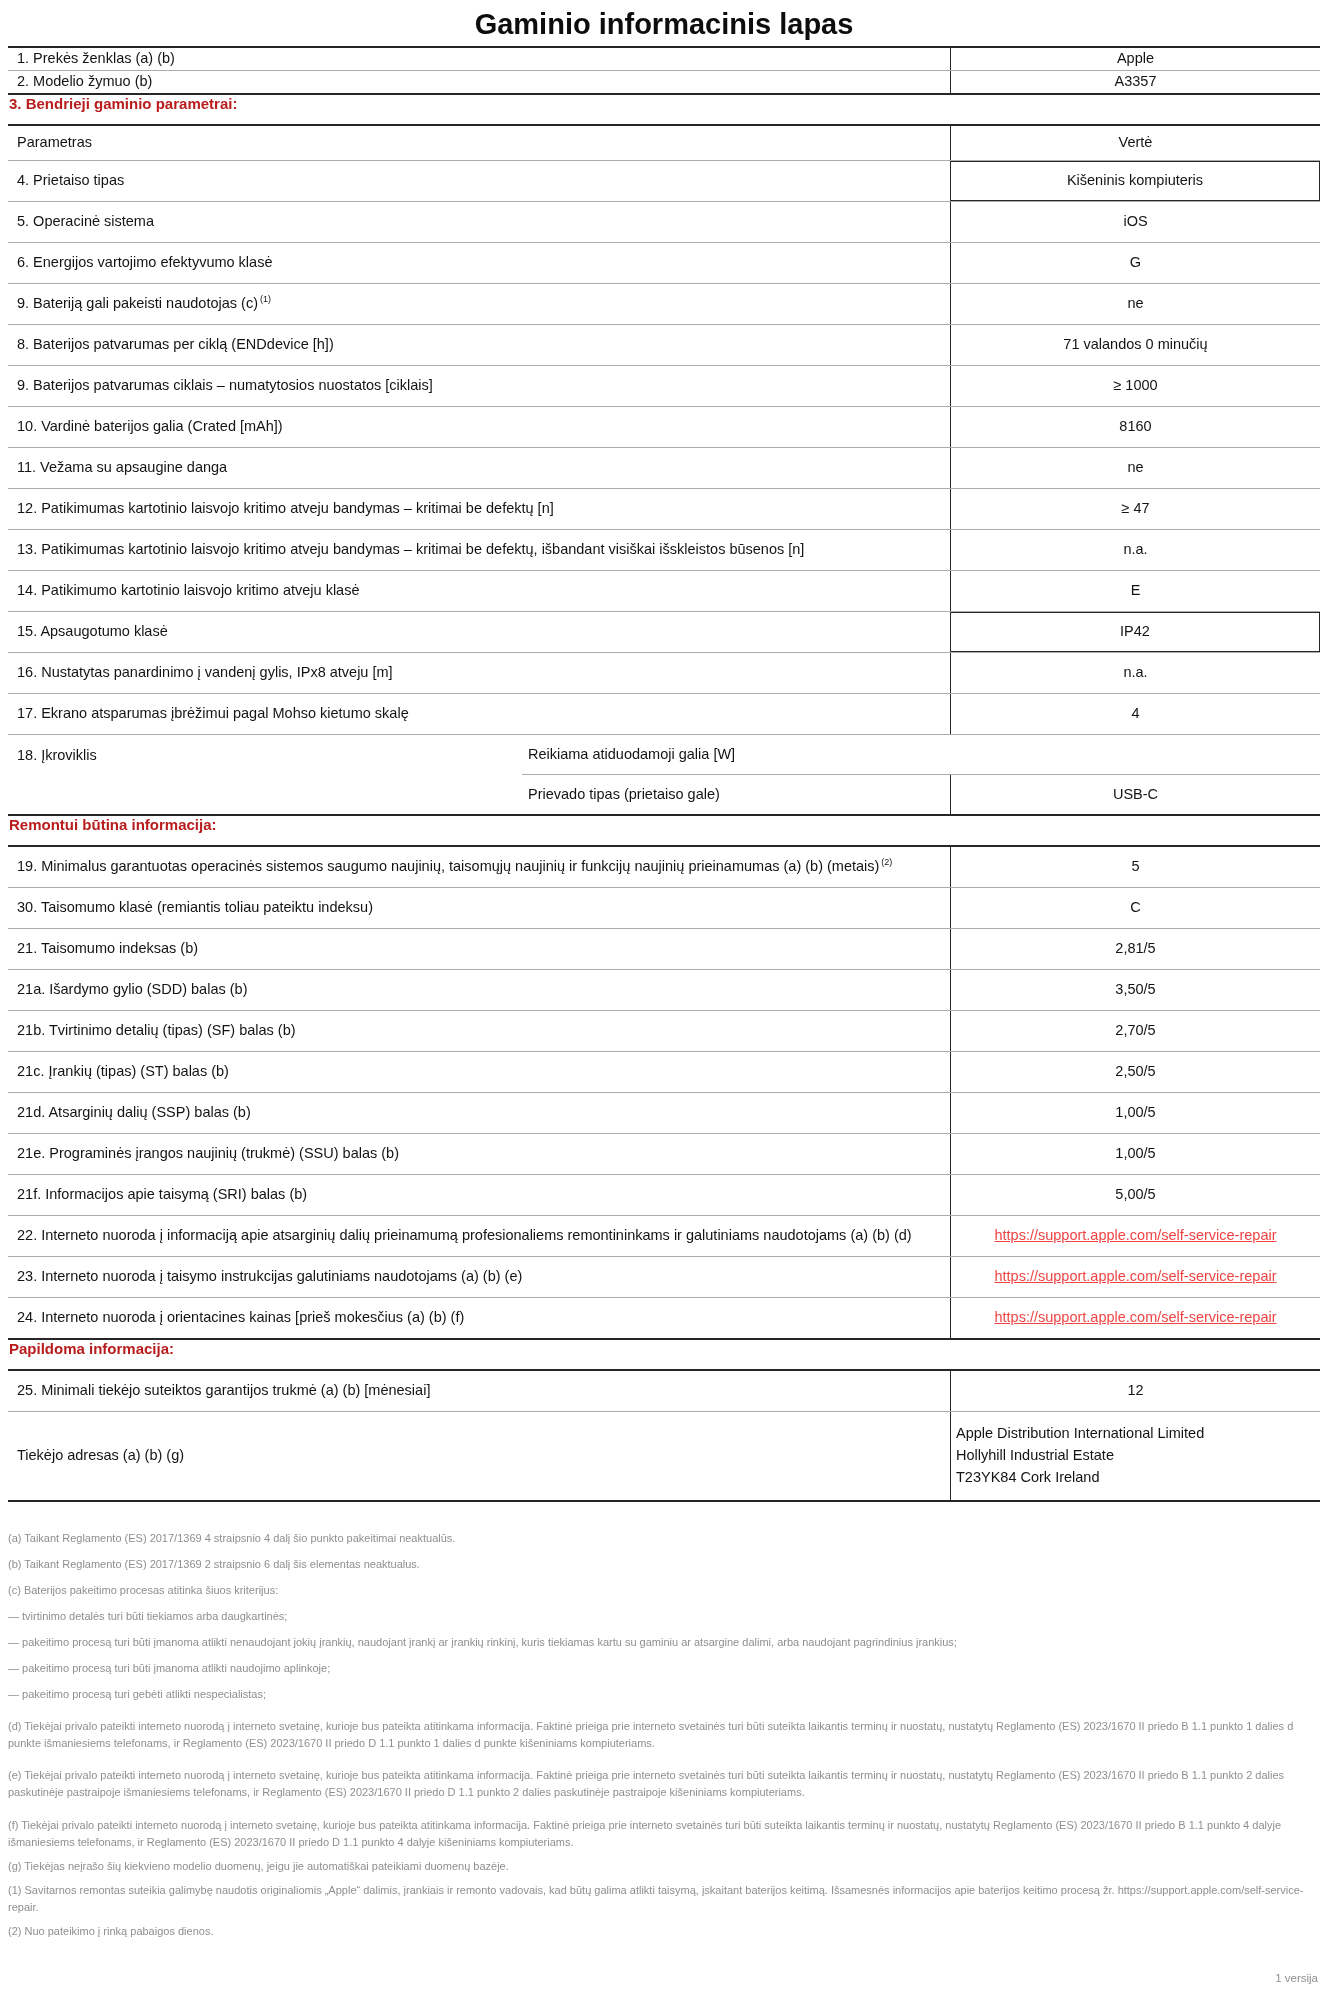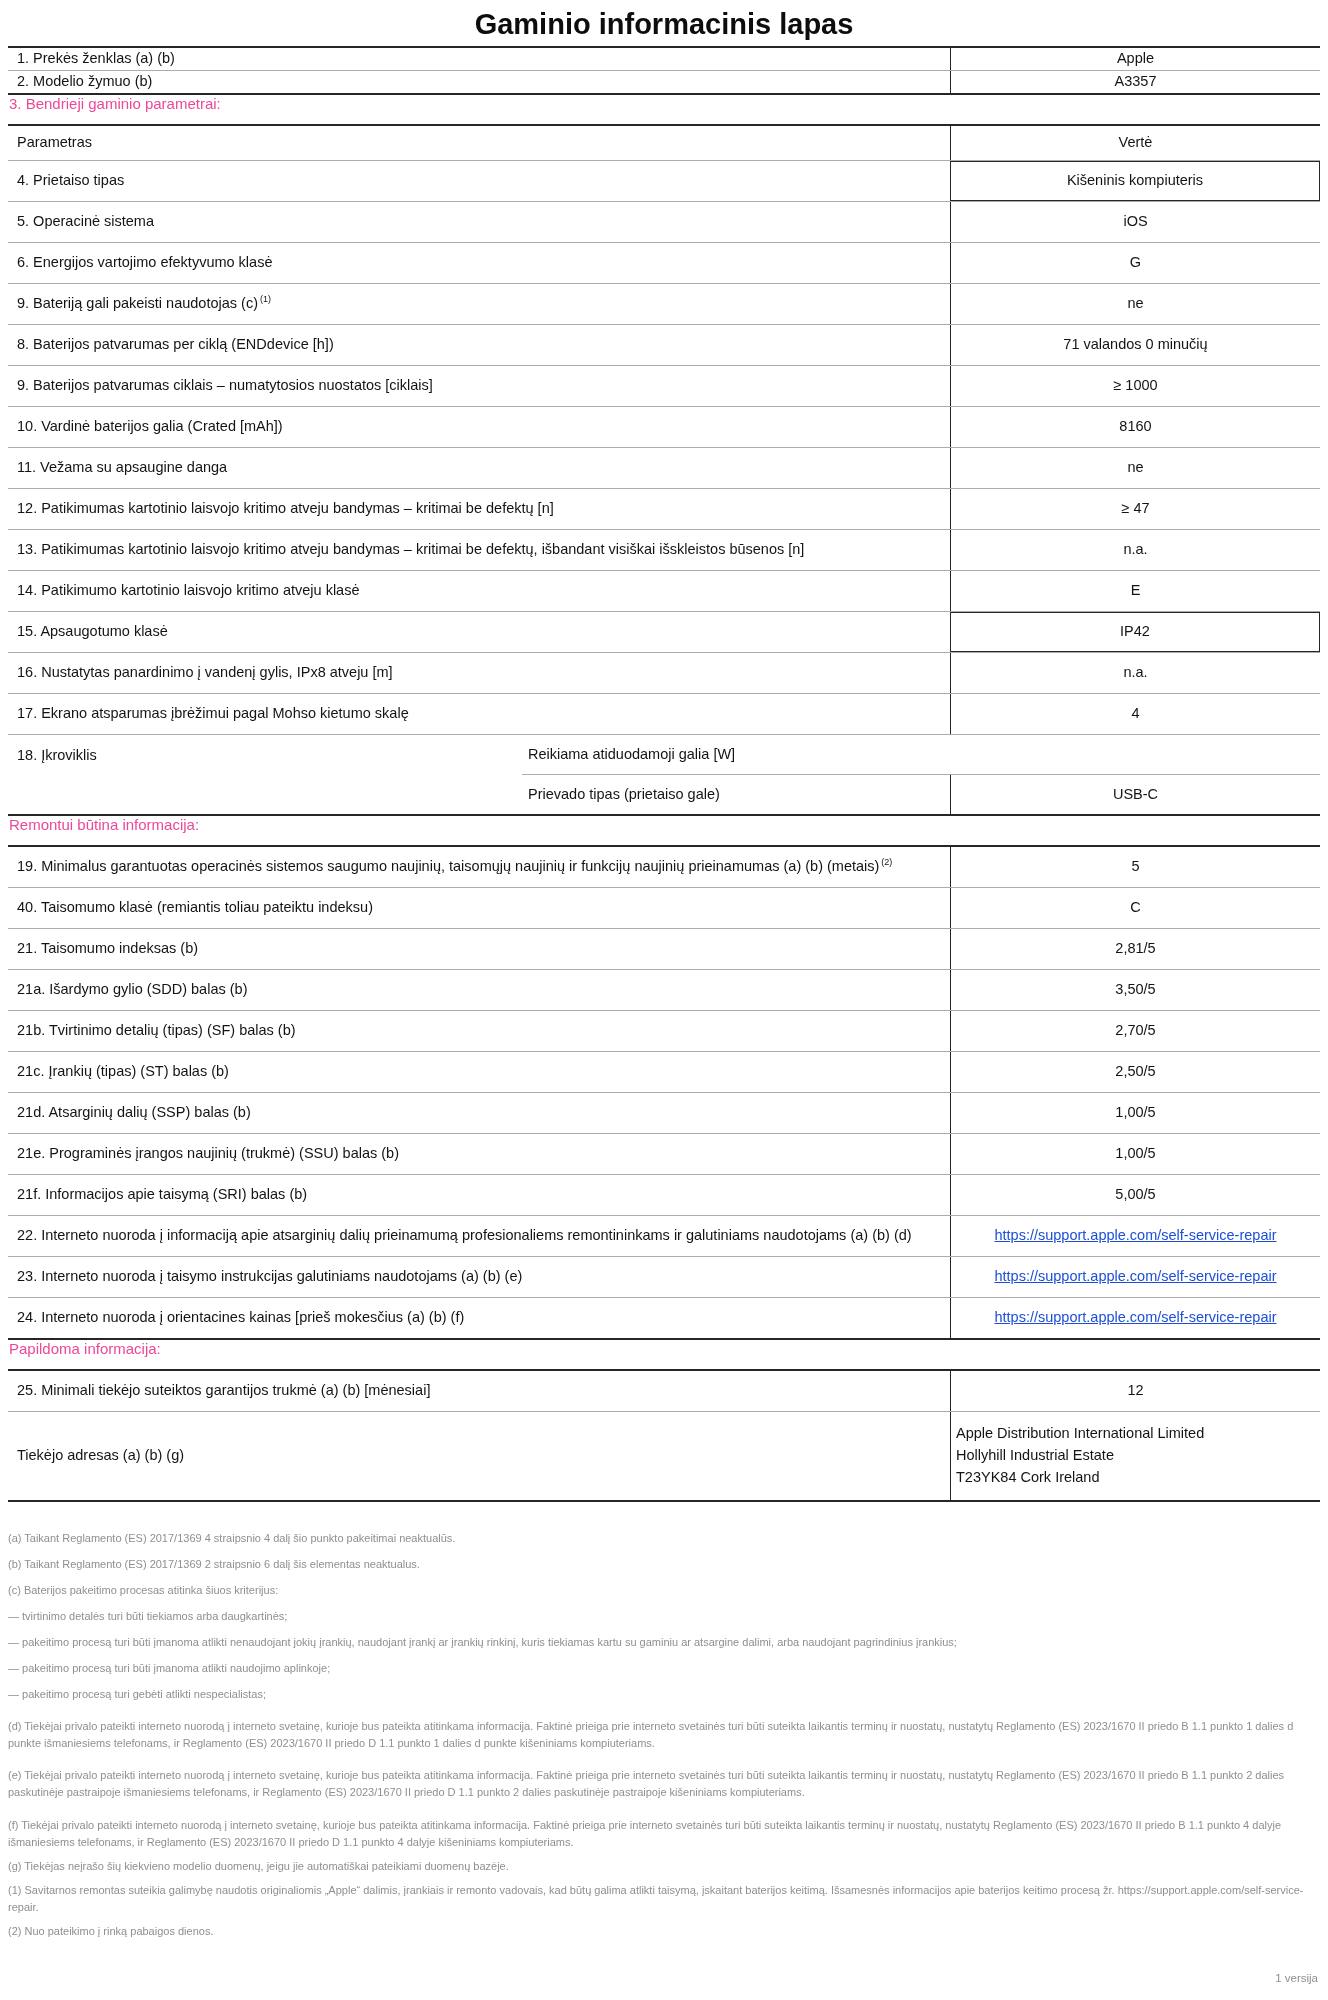--- a/index.html
+++ b/index.html
@@ -1,20 +1,20 @@
 <!DOCTYPE html>
 <html lang="lt"><head>
 <meta charset="utf-8">
 <style>
   html,body { margin:0; padding:0; background:#ffffff; }
   body { font-family:"Liberation Sans", sans-serif; color:#141414; }
   .page { width:1328px; min-height:2000px; box-sizing:border-box; padding:6px 8px 12px 8px; background:#fff; }
 
   h1.doc-title { font-size:29px; font-weight:bold; text-align:center; margin:2px 0 5px 0; color:#0d0d0d; }
-  h2.section { font-size:15px; font-weight:normal; color:#ec4899; margin:0 0 12px 1px; }
+  h2.section { font-size:15px; font-weight:bold; color:#b91c1c; margin:0 0 12px 1px; }
   .gap-sm { margin-top:26px; }
   .gap-lg { margin-top:48px; }
   .gap-xl { margin-top:54px; }
 
   .tbl { border-top:2px solid #262626; border-bottom:2px solid #262626; width:100%; }
   .row { display:grid; grid-template-columns:1fr 370px; min-height:40px; }
   .tbl > .row + .row { border-top:1px solid #ababab; }
   .cell { display:flex; align-items:center; box-sizing:border-box; font-size:14.5px; line-height:1.35; color:#141414; }
   .label { padding:5px 10px 5px 9px; text-align:left; }
   .value { border-left:1px solid #262626; justify-content:center; text-align:center; padding:4px 6px; }
@@ -28,21 +28,21 @@
   .header-row { min-height:34px; }
   .supplier-row { min-height:88px; }
 
   .row.charger { grid-template-columns:514px 1fr; }
   .charger-main { align-items:flex-start; padding-top:11px;text-align:right; }
   .subgrid { display:flex; flex-direction:column; }
   .sub-row { display:grid; grid-template-columns:1fr 370px; min-height:39px; flex:1;gap:9px; }
   .sub-row + .sub-row { border-top:1px solid #ababab; }
   .sub-row .label { padding-left:6px; }
 
-  a.link { color:#1d4ed8; text-decoration:underline; font-size:14.5px; }
+  a.link { color:#ef4444; text-decoration:underline; font-size:14.5px; }
 
   .footnotes { margin-top:28px; }
   .fn { color:#8f8f8f; font-size:11px; line-height:1.55; margin:0 0 9px 0; }
   .fn-para { margin:15px 0 0 0; }
   .fn-note { margin:7px 0 0 0; }
   .version { color:#8f8f8f; font-size:11.5px; text-align:right; margin-top:32px; padding-right:2px; }
 </style>
 </head>
 <body>
 
@@ -220,21 +220,21 @@
     <div class="row">
         <div class="cell label">
           <span><span>19. Minimalus garantuotas operacinės sistemos saugumo naujinių, taisomųjų naujinių ir funkcijų naujinių prieinamumas (a) (b) (metais)</span><sup class="fnref">(2)</sup></span>
         </div>
         <div class="cell value">
           <span>5</span>
         </div>
       </div>
       <div class="row">
         <div class="cell label">
-          <span><span>40. Taisomumo klasė (remiantis toliau pateiktu indeksu)</span></span>
+          <span><span>30. Taisomumo klasė (remiantis toliau pateiktu indeksu)</span></span>
         </div>
         <div class="cell value">
           <span>C</span>
         </div>
       </div>
       <div class="row">
         <div class="cell label">
           <span><span>21. Taisomumo indeksas (b)</span></span>
         </div>
         <div class="cell value">

